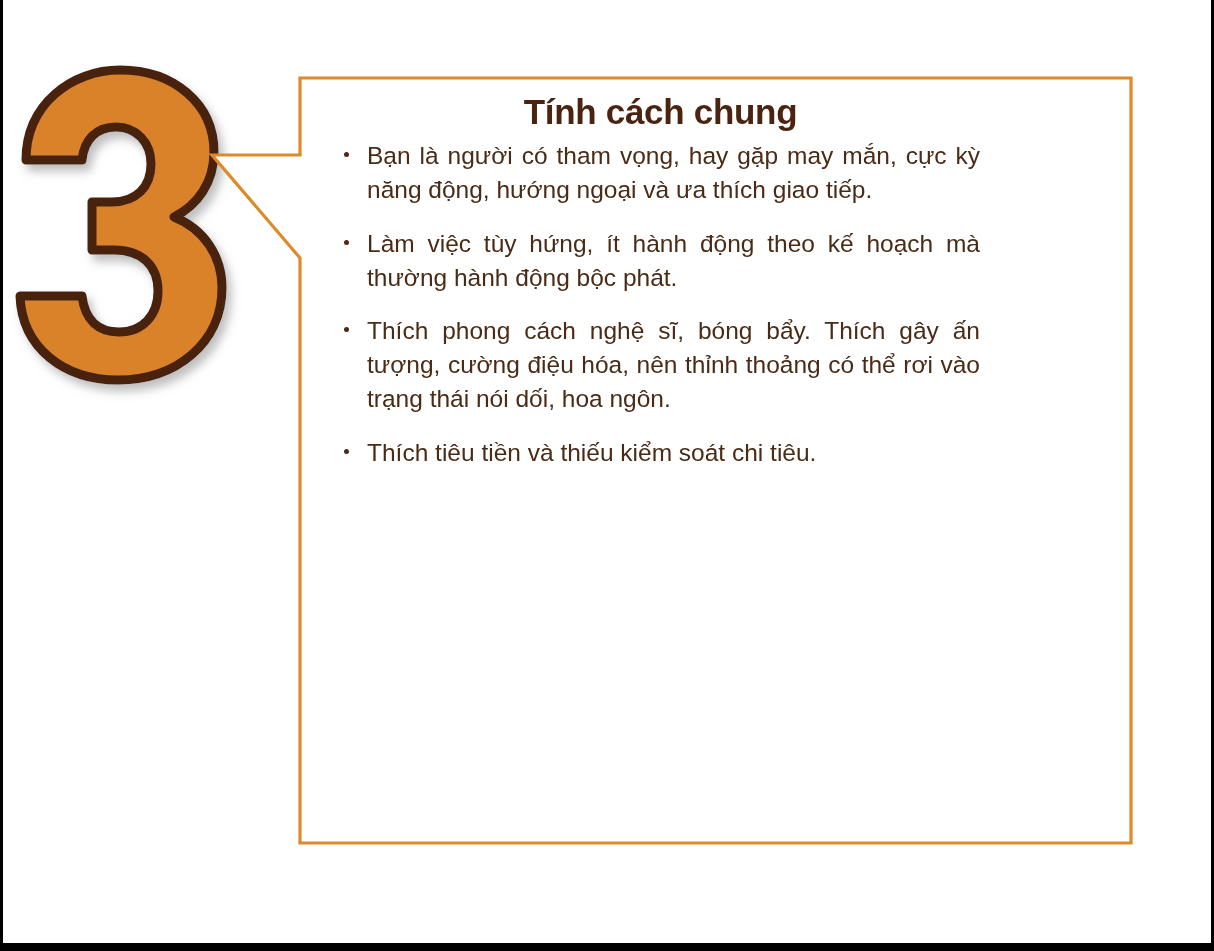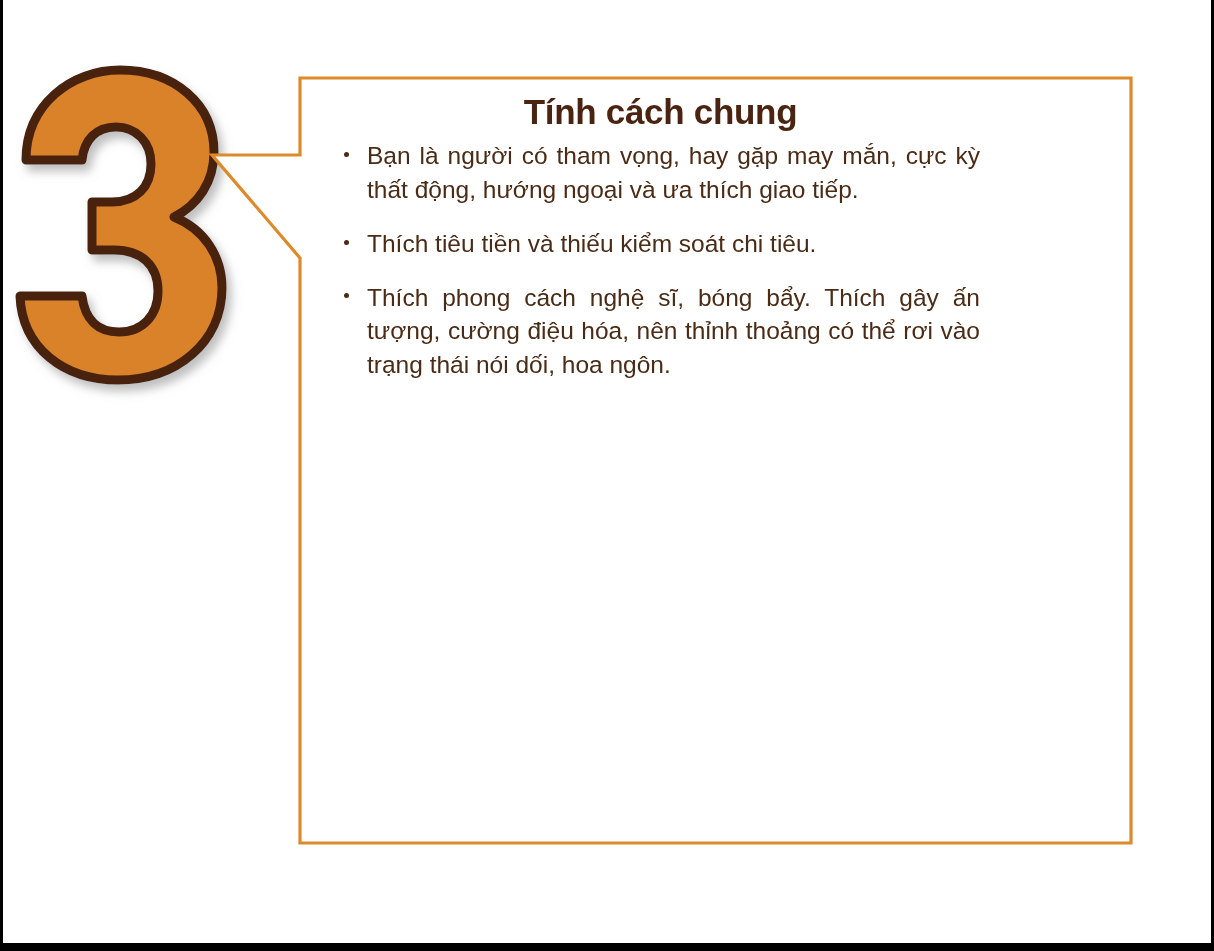--- a/index.html
+++ b/index.html
@@ -163,27 +163,31 @@
     </svg>
   </div>
 
   <div id="callout-content">
 
     <h1 id="callout-title">Tính cách chung</h1>
 
     <ul id="bullet-list">
       <li class="bullet-item">
         <span class="bullet-dot"></span>
-        <span class="bullet-text">Bạn là người có tham vọng, hay gặp may mắn, cực kỳ thất động, hướng ngoại và ưa thích giao tiếp.</span>
+        <span class="bullet-text">Bạn là người có tham vọng, hay gặp may mắn, cực kỳ năng động, hướng ngoại và ưa thích giao tiếp.</span>
+      </li>
+      <li class="bullet-item">
+        <span class="bullet-dot"></span>
+        <span class="bullet-text">Làm việc tùy hứng, ít hành động theo kế hoạch mà thường hành động bộc phát.</span>
+      </li>
+      <li class="bullet-item">
+        <span class="bullet-dot"></span>
+        <span class="bullet-text">Thích phong cách nghệ sĩ, bóng bẩy. Thích gây ấn tượng, cường điệu hóa, nên thỉnh thoảng có thể rơi vào trạng thái nói dối, hoa ngôn.</span>
       </li>
       <li class="bullet-item">
         <span class="bullet-dot"></span>
         <span class="bullet-text">Thích tiêu tiền và thiếu kiểm soát chi tiêu.</span>
-      </li>
-      <li class="bullet-item">
-        <span class="bullet-dot"></span>
-        <span class="bullet-text">Thích phong cách nghệ sĩ, bóng bẩy. Thích gây ấn tượng, cường điệu hóa, nên thỉnh thoảng có thể rơi vào trạng thái nói dối, hoa ngôn.</span>
       </li>
     </ul>
 
   </div>
 
 </div>
 
 </body></html>

